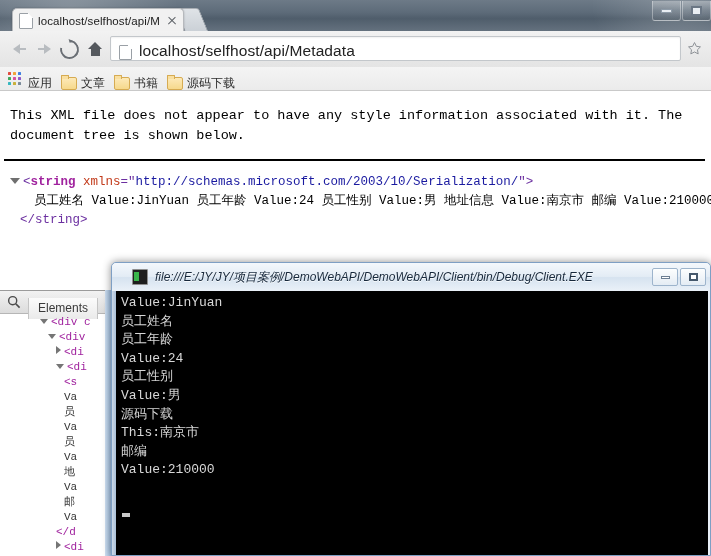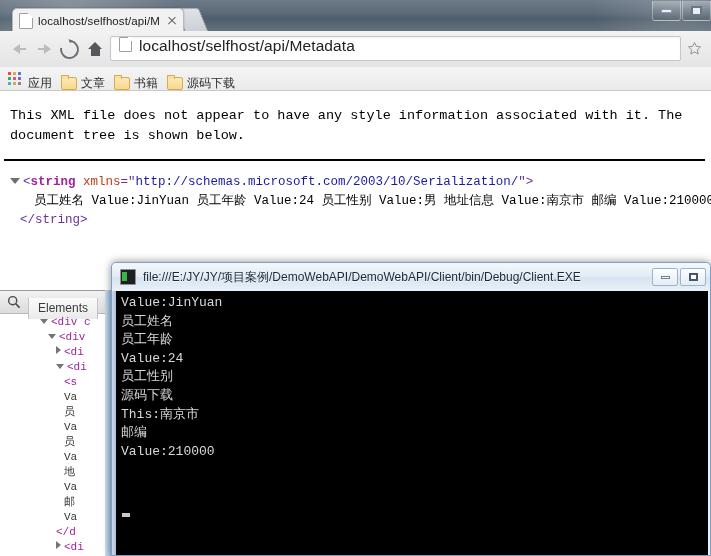--- a/index.html
+++ b/index.html
@@ -109,21 +109,21 @@
   .home-glyph{position:relative;width:15px;height:14px;}
   .home-glyph .roof{
     position:absolute;left:0;top:0;width:0;height:0;
     border-left:7.5px solid transparent;border-right:7.5px solid transparent;border-bottom:7px solid #55595e;
   }
   .home-glyph .body{position:absolute;left:3px;top:6px;width:9px;height:8px;background:#55595e;}
 
   .omnibox{
     position:absolute;left:110px;top:5px;width:571px;height:25px;
     background:#fff;border:1px solid #c3c7cb;border-radius:2px;
-    display:flex;align-items:flex-start;box-sizing:border-box;
+    display:flex;align-items:flex-end;box-sizing:border-box;
     box-shadow:inset 0 1px 2px rgba(0,0,0,.06);
   }
   .omni-icon{
     width:11px;height:13px;margin:0 7px 0 8px;flex:0 0 auto;
     background:#fff;border:1px solid #9aa0a6;border-radius:1px;position:relative;
   }
   .omni-icon:before{
     content:"";position:absolute;right:-1px;top:-1px;
     border-width:0 4px 4px 0;border-style:solid;border-color:#fff #ffffff;
   }
@@ -210,22 +210,23 @@
   
   .console-window{
     position:absolute;left:111px;top:262px;width:600px;height:294px;
     border:1px solid #7e9fc4;border-radius:5px 5px 0 0;
     background:#e8eff7;box-shadow:0 0 8px rgba(0,0,0,.45);
     box-sizing:border-box;overflow:hidden;
   }
   .console-title{
     position:absolute;left:0;top:0;width:598px;height:28px;
     background:linear-gradient(to bottom,#f4f8fc 0%,#e3ecf5 48%,#d6e3f0 52%,#eaf1f8 100%);
-    display:flex;align-items:center;box-sizing:border-box;padding-left:8px;
+    display:flex;align-items:center;box-sizing:border-box;padding-left:20px;
     border-radius:4px 4px 0 0;
+    font-style:italic;
   }
   .cw-icon{
     width:14px;height:14px;margin-right:7px;flex:0 0 auto;
     background:#1f1f1f;border:1px solid #8f8f8f;border-radius:1px;position:relative;
   }
   .cw-icon:before{content:"";position:absolute;left:1px;top:2px;width:5px;height:9px;background:#39b54a;}
   .cw-title-text{
     font-size:12px;color:#17283b;white-space:nowrap;overflow:hidden;
     flex:1 1 auto;text-shadow:0 1px 0 rgba(255,255,255,.8);
   }
@@ -403,18 +404,18 @@
         <span class="cw-btn">
             <i class="g-min"></i>
           </span>
         <span class="cw-btn">
             <i class="g-max"></i>
           </span>
       </span>
     </div>
     <div class="cw-scroll-left"></div>
     <div class="console-body">
-      <div class="console-text" id="console-text"><div>Value:JinYuan</div><div>员工姓名</div><div>员工年龄</div><div>Value:24</div><div>员工性别</div><div>源码下载</div><div>This:南京市</div><div>邮编</div><div>Value:210000</div></div>
+      <div class="console-text" id="console-text"><div>Value:JinYuan</div><div>员工姓名</div><div>员工年龄</div><div>Value:24</div><div>员工性别</div><div>Value:男</div><div>源码下载</div><div>This:南京市</div><div>邮编</div><div>Value:210000</div></div>
       <div class="console-cursor"></div>
     </div>
   </div>
 
 </div>
 
 </body></html>

